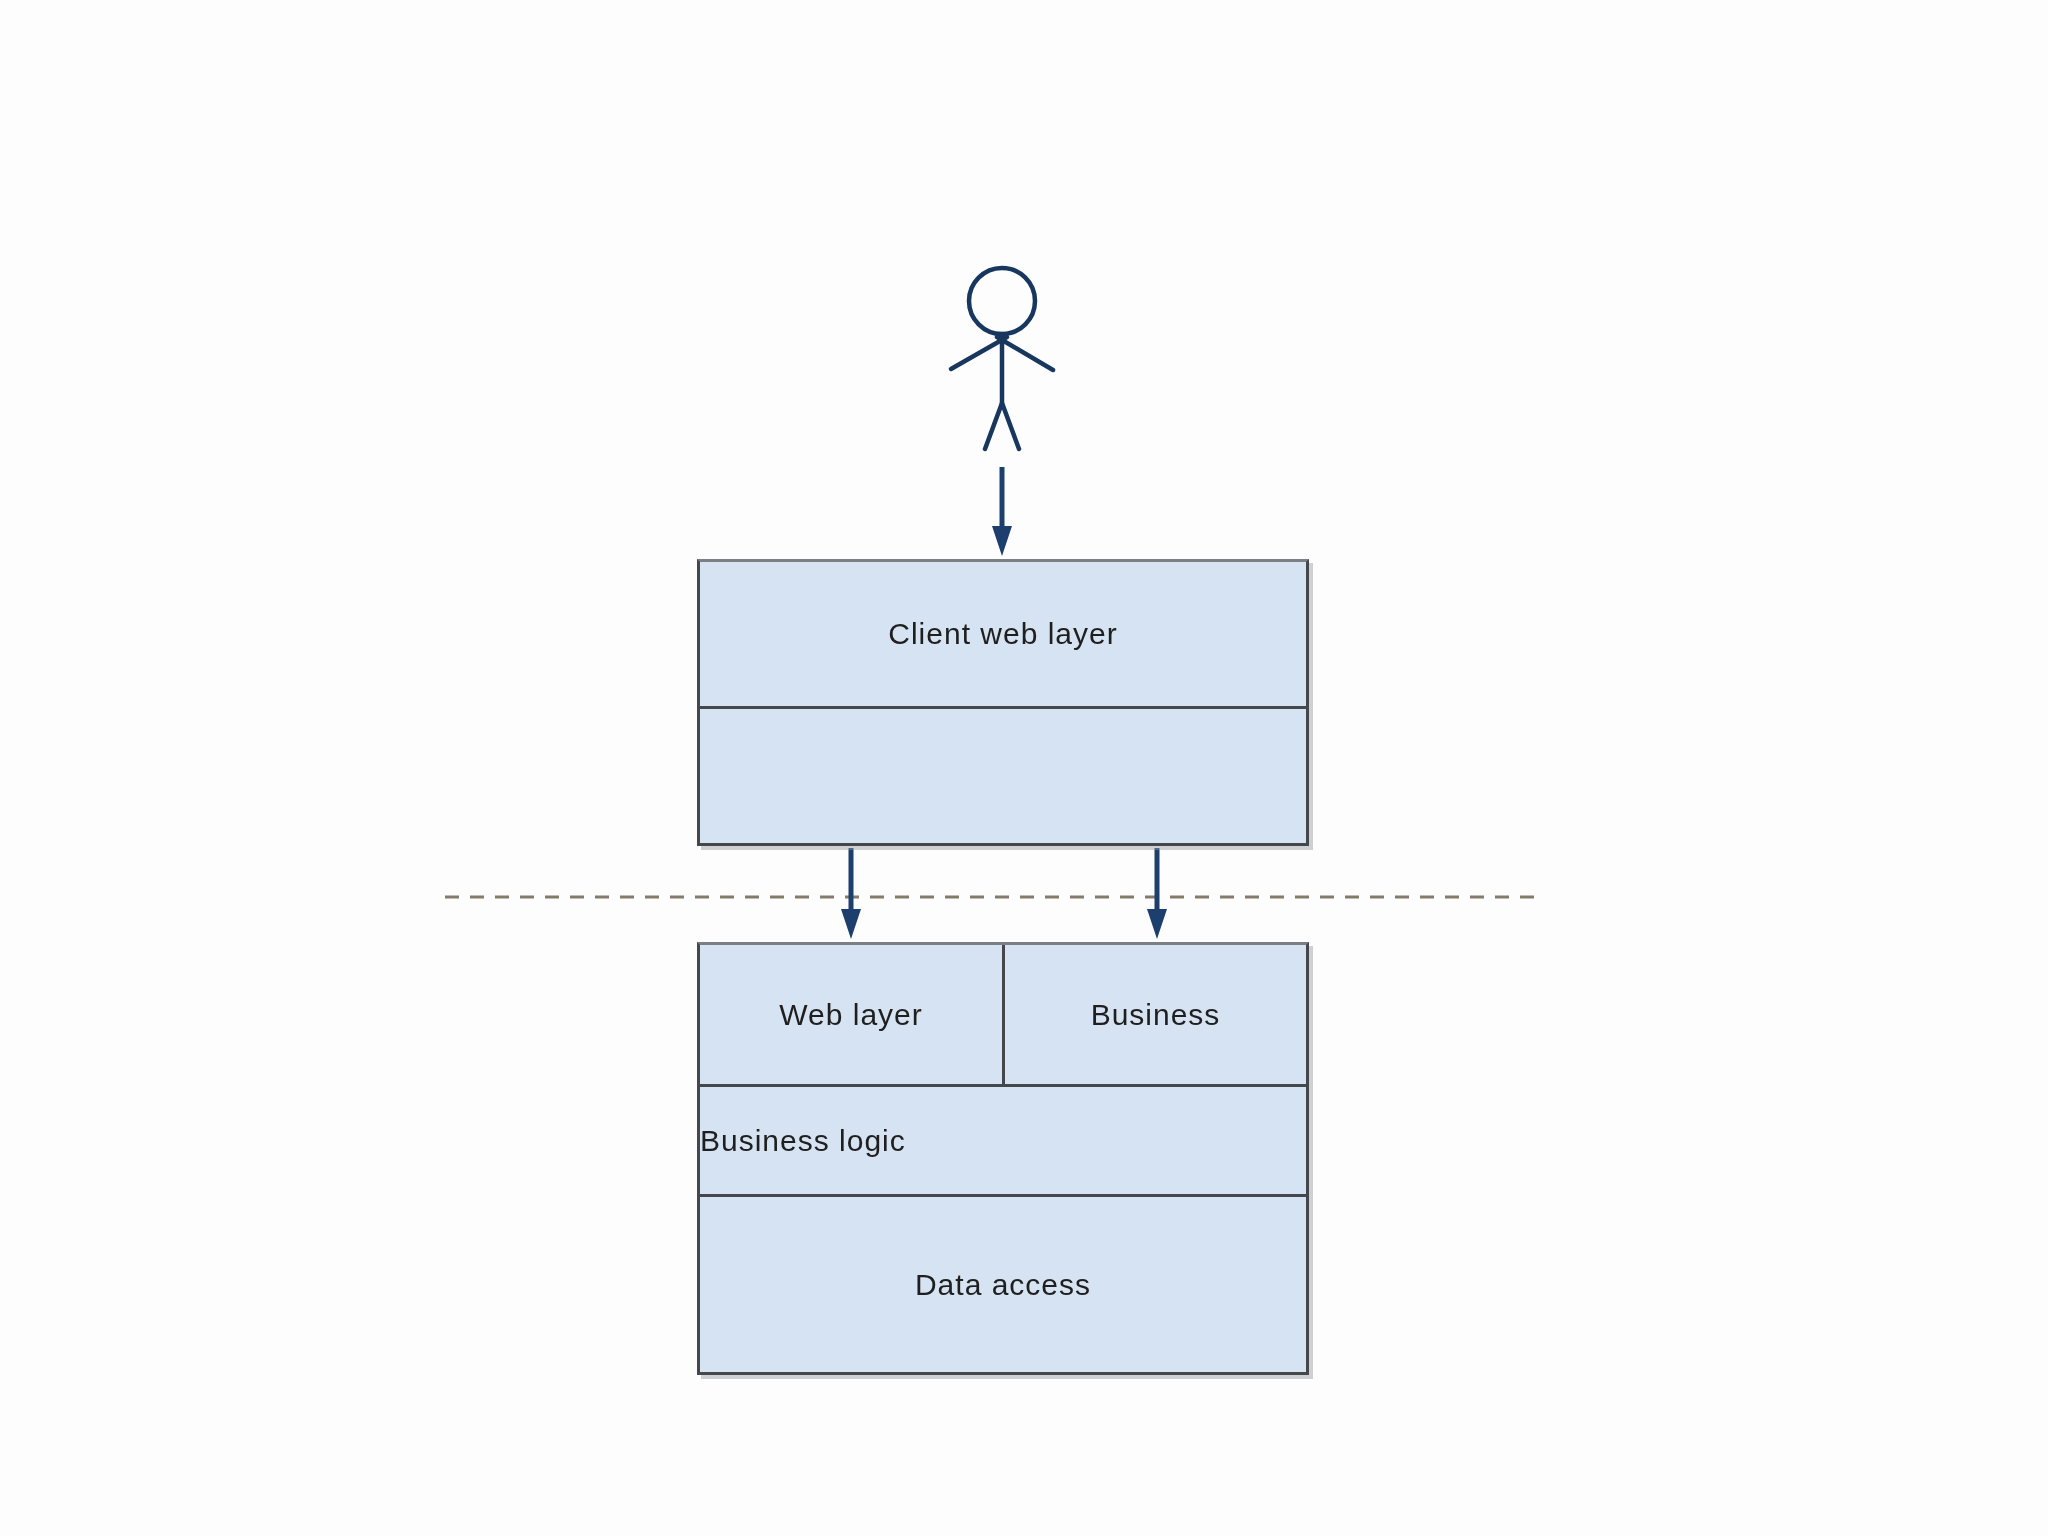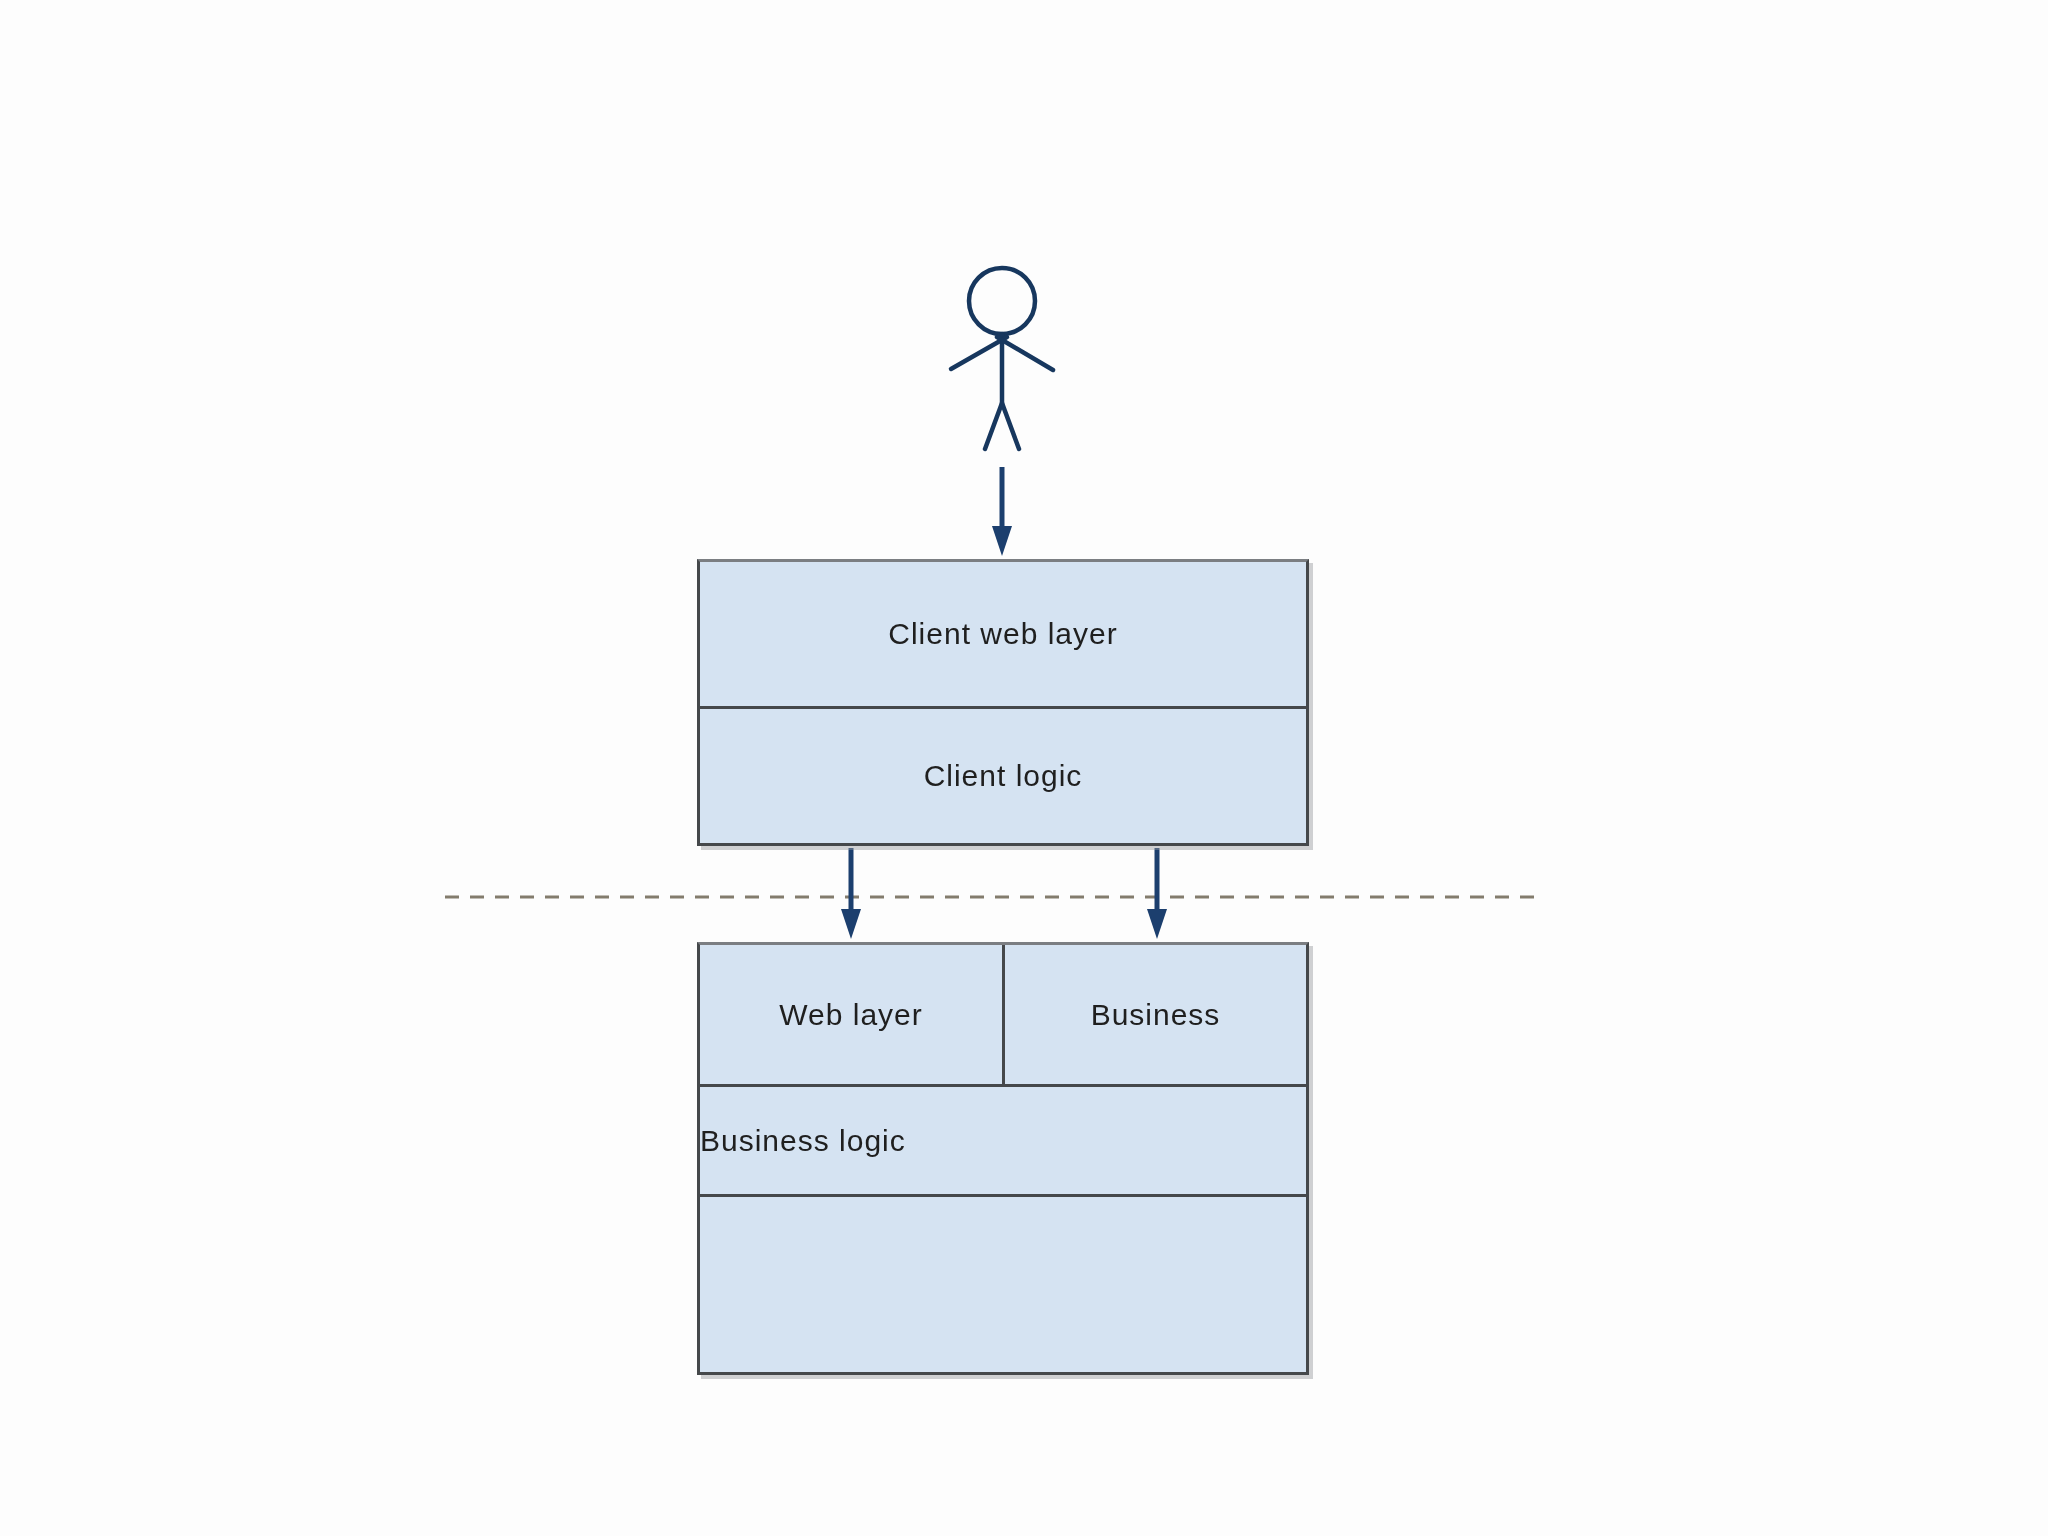--- a/index.html
+++ b/index.html
@@ -81,32 +81,32 @@
     <g stroke-width="5">
       <line x1="1157" y1="848" x2="1157" y2="912" stroke="#1c3f6e"></line>
       <polygon points="1157,939 1147,909 1167,909" stroke="none" fill="#1c3f6e"></polygon>
     </g>
   </svg>
 
   <div class="box client-box">
     <div class="cell client-row-top">
       <span class="label">Client web layer</span>
     </div>
-    <div class="cell client-row-bottom">
-      <span class="label">Client logic</span>
-    </div>
   </div>
 
   <div class="box server-box">
     <div class="server-row row-split">
       <div class="cell web-cell">
         <span class="label">Web layer</span>
       </div>
       <div class="cell svc-cell">
         <span class="label">Business</span>
       </div>
     </div>
     <div class="server-row row-mid cell">
       <span class="label">Business logic</span>
     </div>
+    <div class="server-row row-last cell">
+      <span class="label">Data access</span>
+    </div>
   </div>
 
 </div>
 
 </body></html>

